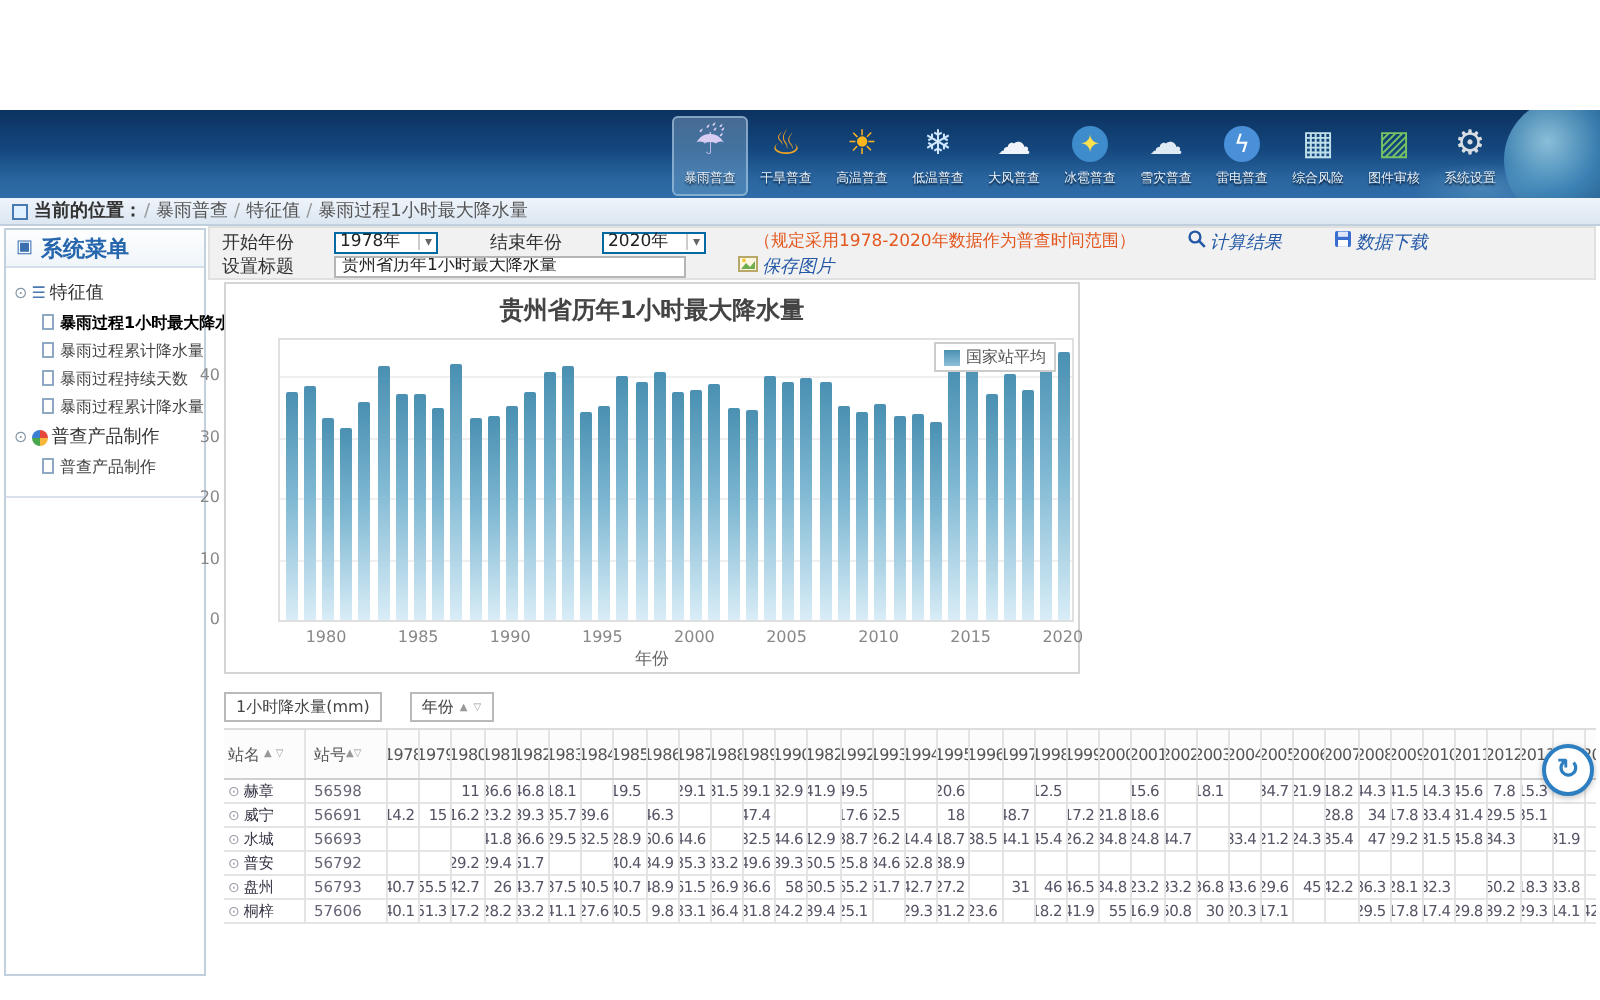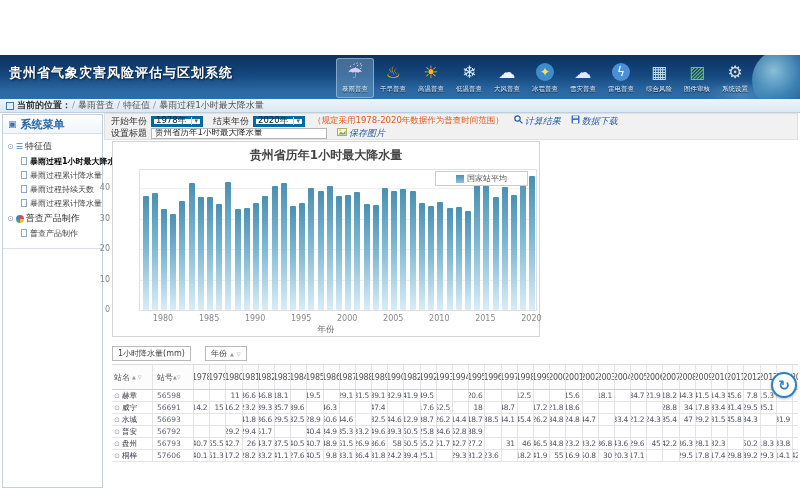--- a/index.html
+++ b/index.html
@@ -45,42 +45,42 @@
   .g-ic{color:#4a78b0;font-size:8px;}
   .pie-ic{width:8px;height:8px;border-radius:50%;background:conic-gradient(#e8483a 0 90deg,#f5b63a 90deg 180deg,#49a84c 180deg 270deg,#3a7fd0 270deg 360deg);display:inline-block;}
   .tree-child{display:flex;align-items:center;gap:3px;font-size:8px;color:#444;padding:1.5px 0 1.5px 16px;cursor:pointer;white-space:nowrap;transform-origin:left center;}
   .tree-child.sel{color:#000;font-weight:bold;}
   .doc-ic{display:inline-block;width:6px;height:8px;border:1px solid #8fa8c5;background:#fff;flex:none;}
   .side-div{border-top:1px solid #d9e2ec;margin-top:4px;}
 
   
   .toolbar{position:absolute;left:104px;top:113px;width:694px;height:27px;background:#f1f1f1;border:1px solid #e0e0e0;
     padding:1px 6px;font-size:9px;color:#333;}
-  .tb-row{height:12px;display:flex;align-items:center;gap:4px;}
+  .tb-row{height:12px;display:flex;align-items:center;gap:20px;}
   .tb-label{color:#333;}
-  .fake-select{height:11px;min-width:52px;background:#fff;border:3px solid #0369a1;display:flex;align-items:center;
+  .fake-select{height:11px;min-width:52px;background:#fff;border:1px solid #0369a1;display:flex;align-items:center;
     justify-content:space-between;padding:0 2px;font-size:8.5px;color:#222;cursor:pointer;}
   .fs-arrow{color:#666;font-size:7px;border-left:1px solid #ccc;padding-left:2px;}
   .range-note{color:#e4571f;font-size:8.5px;margin-left:4px;white-space:nowrap;}
   .tb-link{color:#2458a6;display:flex;align-items:flex-start;gap:2px;cursor:pointer;margin-left:6px;white-space:nowrap;font-style:italic;}
   .tb-input{height:11px;width:176px;border:1px solid #b5b5b5;font-size:8.5px;padding:0 3px;color:#222;background:#fff;}
 
   
   .chart-panel{position:absolute;left:112px;top:141px;width:428px;height:196px;background:#fff;border:1px solid #d4d4d4;}
   .chart-title{position:absolute;left:0;right:0;top:5px;text-align:center;font-size:12px;font-weight:bold;color:#444;}
   .plot{position:absolute;left:26px;top:27px;width:398px;height:142px;border:1px solid #e0e0e0;background:#fff;}
   .gridline{position:absolute;left:0;right:0;height:1px;background:#efefef;}
   .ytick{position:absolute;width:22px;text-align:right;font-size:8px;color:#888;}
   .xtick{position:absolute;font-size:8px;color:#888;transform:translateX(-50%);}
   .bar{position:absolute;bottom:0;width:6px;border-radius:1px 1px 0 0;
     background:linear-gradient(180deg,#4a90b2 0%,#7db7d2 45%,#d9edf7 100%);}
   .ylab{position:absolute;left:3px;top:58%;transform:translateY(-50%) rotate(-90deg);transform-origin:center;font-size:8px;color:#666;white-space:nowrap;}
   .xlab{position:absolute;left:0;right:0;text-align:center;font-size:8.5px;color:#666;}
   .legend{position:absolute;right:11px;top:29px;border:1px solid #ccc;background:#fff;display:flex;align-items:center;
-    gap:3px;padding:1px 20px;font-size:8px;color:#555;cursor:pointer;}
+    gap:3px;padding:1px 4px;font-size:8px;color:#555;cursor:pointer;}
   .legend-sq{width:8px;height:8px;background:linear-gradient(180deg,#4a90b2,#8fc0d8);display:inline-block;}
 
   
   .chips{position:absolute;left:112px;top:346px;display:flex;gap:14px;}
   .chip{height:15px;border:1px solid #b9b9b9;background:#fff;font-size:8px;color:#444;display:flex;align-items:center;
     padding:0 5px;gap:3px;cursor:pointer;}
   .sort-ar{font-size:5px;color:#999;cursor:pointer;}
   .tbl-wrap{position:absolute;left:112px;top:364px;width:686px;height:100px;overflow:hidden;}
   .tbl{position:absolute;left:0;top:0;width:710px;}
   .trow{display:flex;height:12px;border-bottom:1px solid #e4e4e4;background:#fff;}
@@ -99,21 +99,20 @@
     font-weight:bold;box-shadow:0 1px 3px rgba(0,0,0,.25);cursor:pointer;}
 </style>
 </head>
 <body>
 
 <div id="stage">
 
   <div class="topbar">
     <div class="globe"></div>
     <div class="globe2"></div>
-    <div class="sys-title">贵州省气象灾害风险评估与区划系统</div>
     <div class="top-nav">
         <div class="nav-item active">
           <span class="nav-glyph" style="color: rgb(217, 205, 244);">☔</span>
           <span class="nav-label">暴雨普查</span>
         </div>
         <div class="nav-item">
           <span class="nav-glyph" style="color: rgb(245, 166, 35);">♨</span>
           <span class="nav-label">干旱普查</span>
         </div>
         <div class="nav-item">

